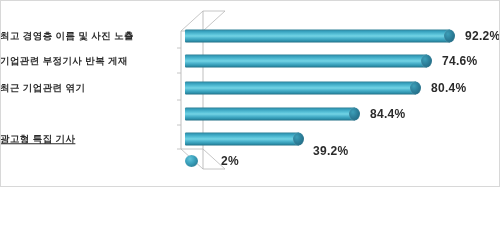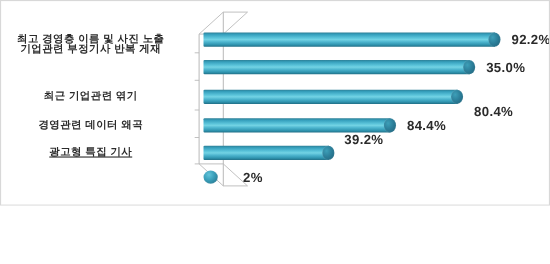--- a/index.html
+++ b/index.html
@@ -26,21 +26,21 @@
     position: absolute;
     left: 0;
     top: 0;
     width: 172px;
     height: 187px;
   }
   .cat-label {
     position: absolute;
     right: 8px;
     width: 165px;
-    text-align: center;
+    text-align: left;
     font-size: 9.5px;
     font-weight: bold;
     color: #2b2b2b;
     letter-spacing: 0.4px;
     white-space: nowrap;
     line-height: 1;
     transform: translateY(-50%);
   }
 
   
@@ -115,23 +115,22 @@
     transform: translateY(-50%);
   }
 </style>
 </head>
 <body>
 
 <div id="chart-frame">
 
   <div id="category-labels">
     <div class="cat-label" style="top:35px;">최고 경영층 이름 및 사진 노출</div>
-    <div class="cat-label" style="top:44px;margin-left:15px;">기업관련 부정기사 반복 게재</div>
+    <div class="cat-label" style="top:60px;margin-left:15px;">기업관련 부정기사 반복 게재</div>
     <div class="cat-label" style="top:87px;">최근 기업관련 엮기</div>
-    <div class="cat-label" style="top:113px;">경영관련 데이터 왜곡</div>
     <div class="cat-label" style="top:138px;text-decoration:underline;">광고형 특집 기사</div>
   </div>
 
   <div id="plot-area">
 
     <svg id="axis-3d" viewBox="0 0 328 187">
 
       <polygon points="8,30 30,10 52,10 30,30" fill="#ffffff" stroke="#b8b8b8" stroke-width="0.8"></polygon>
 
       <polygon points="8,148 30,168 52,168 30,148" fill="#ffffff" stroke="#b8b8b8" stroke-width="0.8"></polygon>
@@ -150,39 +149,39 @@
     <div class="bar-row" style="top:35px; width:270px;">
       <div class="bar-cyl" style="width:265px;"></div>
       <div class="bar-cap" style="left:259px;"></div>
     </div>
     <div class="value-label" style="left:292px; top:35px;">92.2%</div>
 
     <div class="bar-row" style="top:60px; width:248px;">
       <div class="bar-cyl" style="width:242px;"></div>
       <div class="bar-cap" style="left:236px;"></div>
     </div>
-    <div class="value-label" style="left:269px; top:60px;">35.0%</div>
+    <div class="value-label" style="left:269px; top:60px;">74.6%</div>
 
     <div class="bar-row" style="top:87px; width:237px;">
       <div class="bar-cyl" style="width:231px;"></div>
       <div class="bar-cap" style="left:225px;"></div>
     </div>
-    <div class="value-label" style="left:258px; top:100px;">80.4%</div>
+    <div class="value-label" style="left:258px; top:87px;">80.4%</div>
 
     <div class="bar-row" style="top:113px; width:176px;">
       <div class="bar-cyl" style="width:170px;"></div>
       <div class="bar-cap" style="left:164px;"></div>
     </div>
     <div class="value-label" style="left:197px; top:113px;">84.4%</div>
 
     <div class="bar-row" style="top:138px; width:120px;">
       <div class="bar-cyl" style="width:114px;"></div>
       <div class="bar-cap" style="left:108px;"></div>
     </div>
-    <div class="value-label" style="left:140px; top:126px;">39.2%</div>
+    <div class="value-label" style="left:140px; top:150px;">39.2%</div>
 
     <div class="bar-row" style="top:160px; width:16px; height:12px;">
       <div class="bar-cap tiny" style="left:0;"></div>
     </div>
     <div class="value-label" style="left:48px; top:160px;">2%</div>
 
   </div>
 </div>
 
 </body></html>

